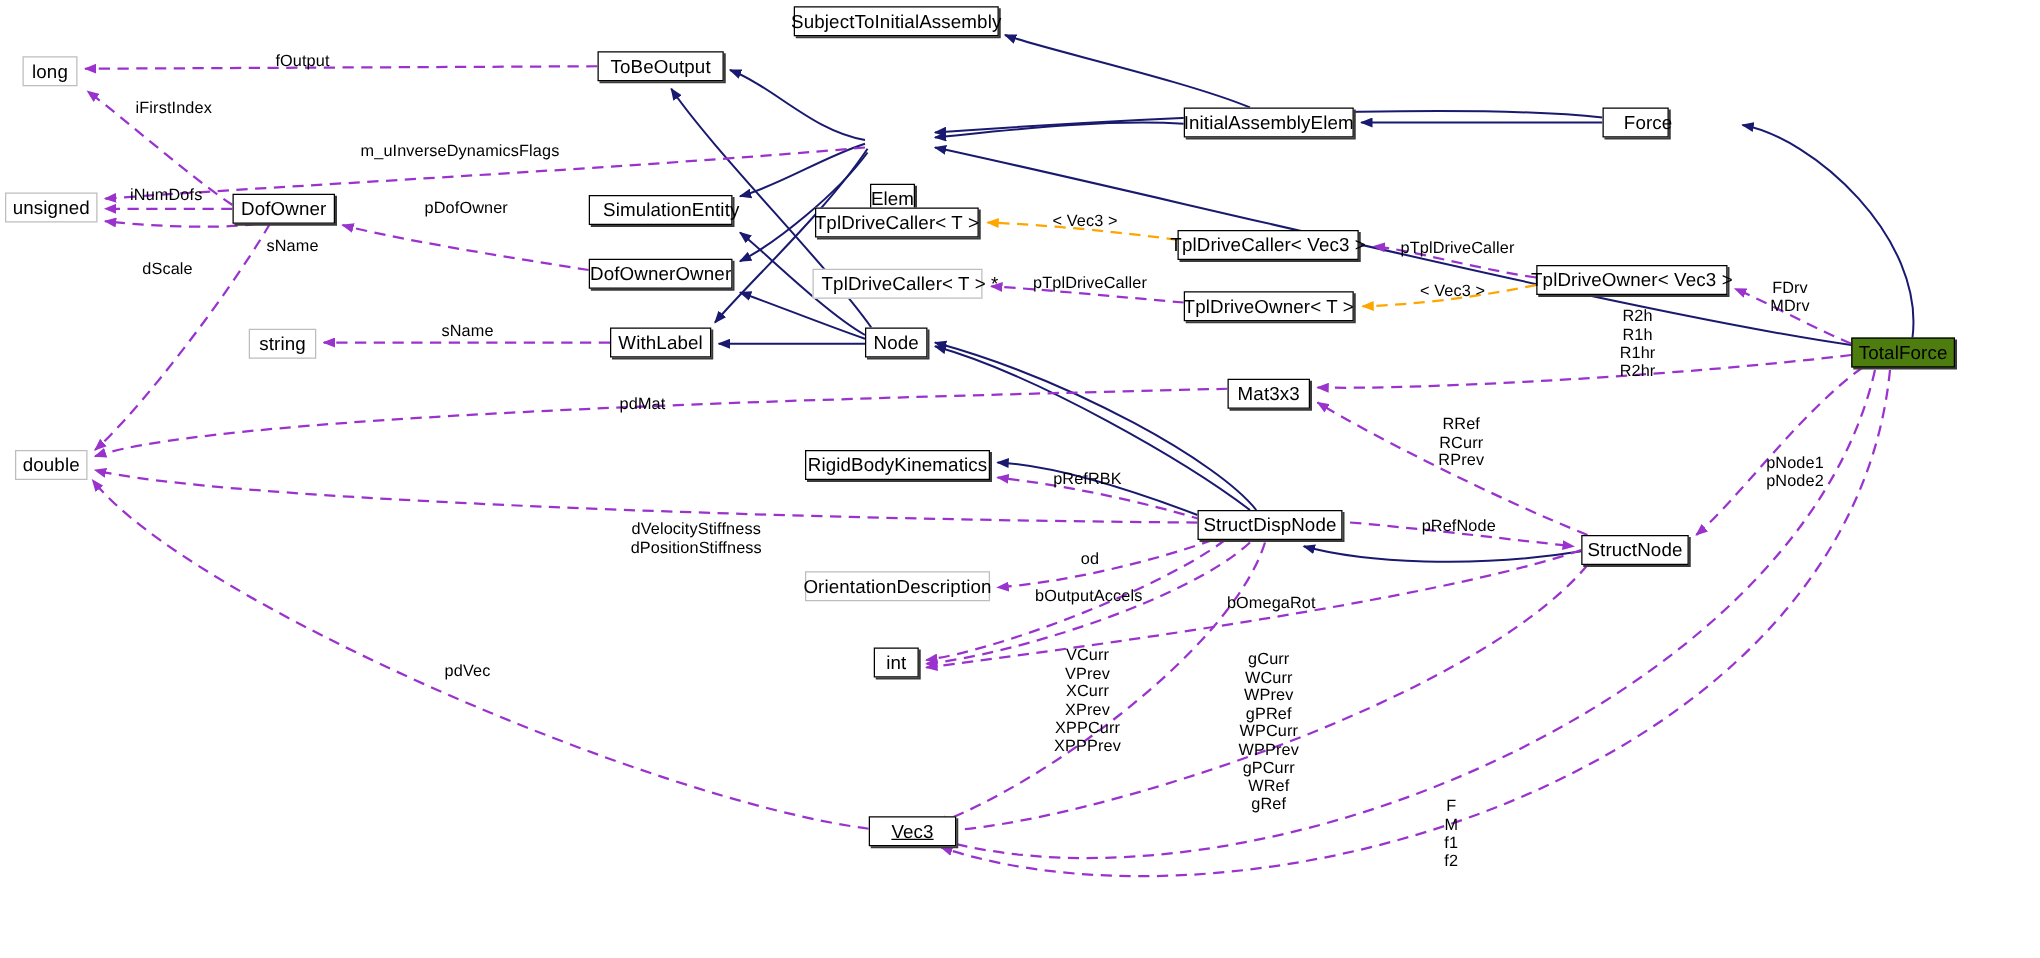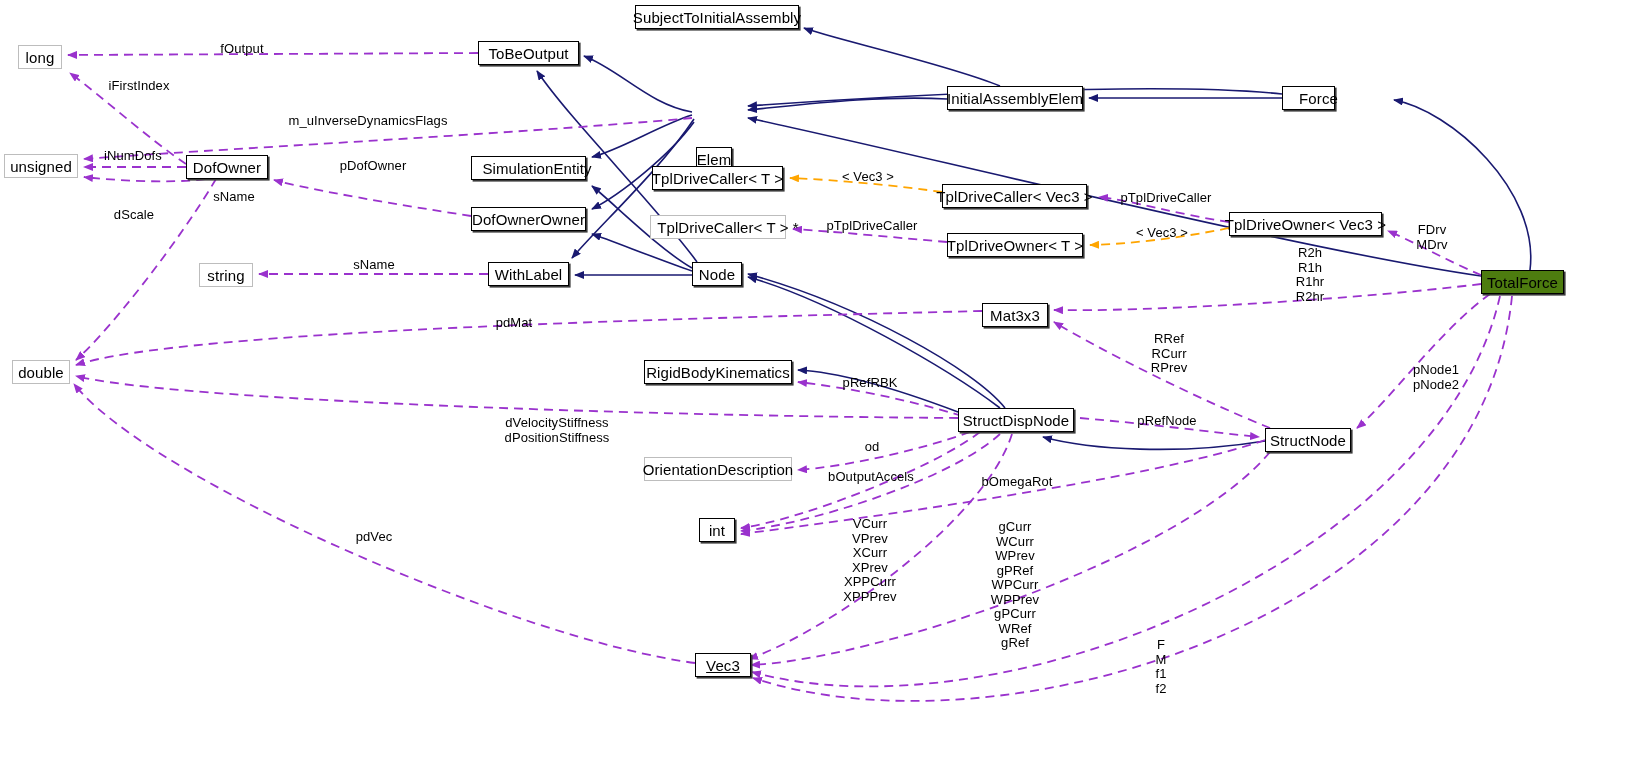--- a/index.html
+++ b/index.html
@@ -192,21 +192,21 @@
   <div class="node cls" style="left:488px;top:262px;width:81px;height:24px;text-align:right;">WithLabel</div>
   <div class="node cls" style="left:692px;top:262px;width:50px;height:24px;text-align:right;">Node</div>
   <div class="node current" style="left:1481px;top:270px;width:83px;height:24px;">TotalForce</div>
   <div class="node cls" style="left:982px;top:303px;width:66px;height:24px;">Mat3x3</div>
   <div class="node lite" style="left:12px;top:360px;width:58px;height:24px;">double</div>
   <div class="node cls" style="left:644px;top:360px;width:148px;height:24px;">RigidBodyKinematics</div>
   <div class="node cls" style="left:958px;top:408px;width:116px;height:24px;">StructDispNode</div>
   <div class="node cls" style="left:1265px;top:428px;width:86px;height:24px;">StructNode</div>
   <div class="node lite" style="left:644px;top:457px;width:148px;height:24px;">OrientationDescription</div>
   <div class="node cls" style="left:699px;top:518px;width:36px;height:24px;">int</div>
-  <div class="node cls" style="left:695px;top:653px;width:56px;height:24px;text-decoration:underline;">Vec3</div>
+  <div class="node cls" style="left:695px;top:653px;width:70px;height:24px;text-decoration:underline;">Vec3</div>
 
   <div class="edge-label" style="left:202px;top:42px;width:80px;">fOutput</div>
   <div class="edge-label" style="left:92px;top:79px;width:94px;">iFirstIndex</div>
   <div class="edge-label" style="left:283px;top:114px;width:170px;">m_uInverseDynamicsFlags</div>
   <div class="edge-label" style="left:93px;top:149px;width:80px;">iNumDofs</div>
   <div class="edge-label" style="left:329px;top:159px;width:88px;">pDofOwner</div>
   <div class="edge-label" style="left:832px;top:170px;width:72px;">&lt; Vec3 &gt;</div>
   <div class="edge-label" style="left:204px;top:190px;width:60px;">sName</div>
   <div class="edge-label" style="left:1112px;top:191px;width:108px;">pTplDriveCaller</div>
   <div class="edge-label" style="left:104px;top:208px;width:60px;">dScale</div>

